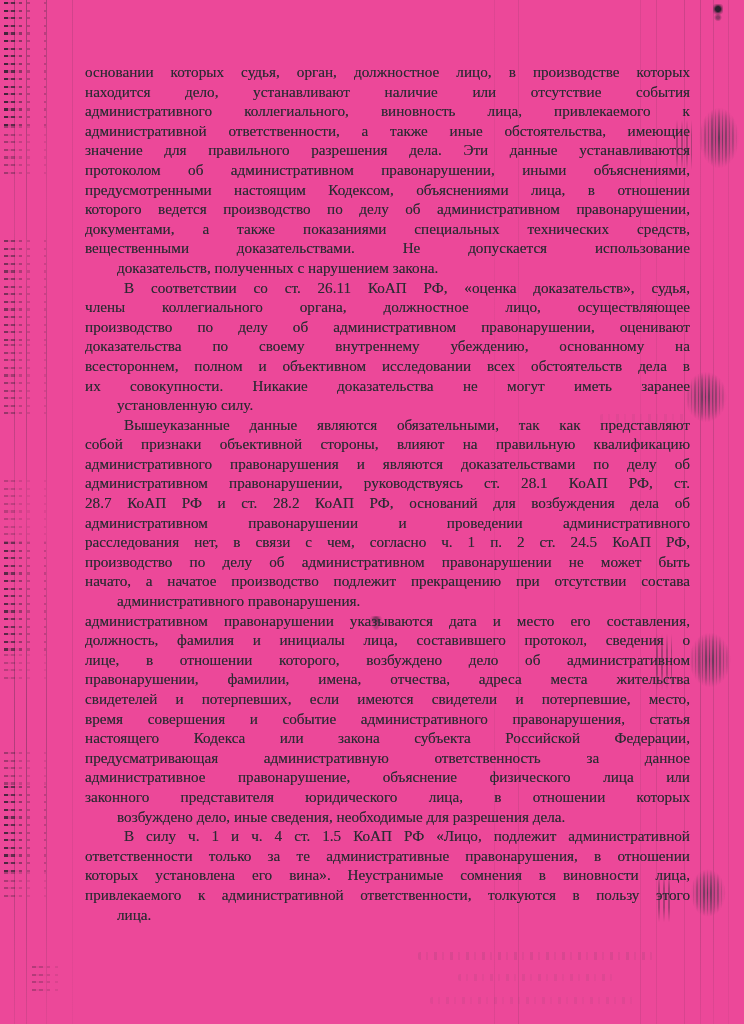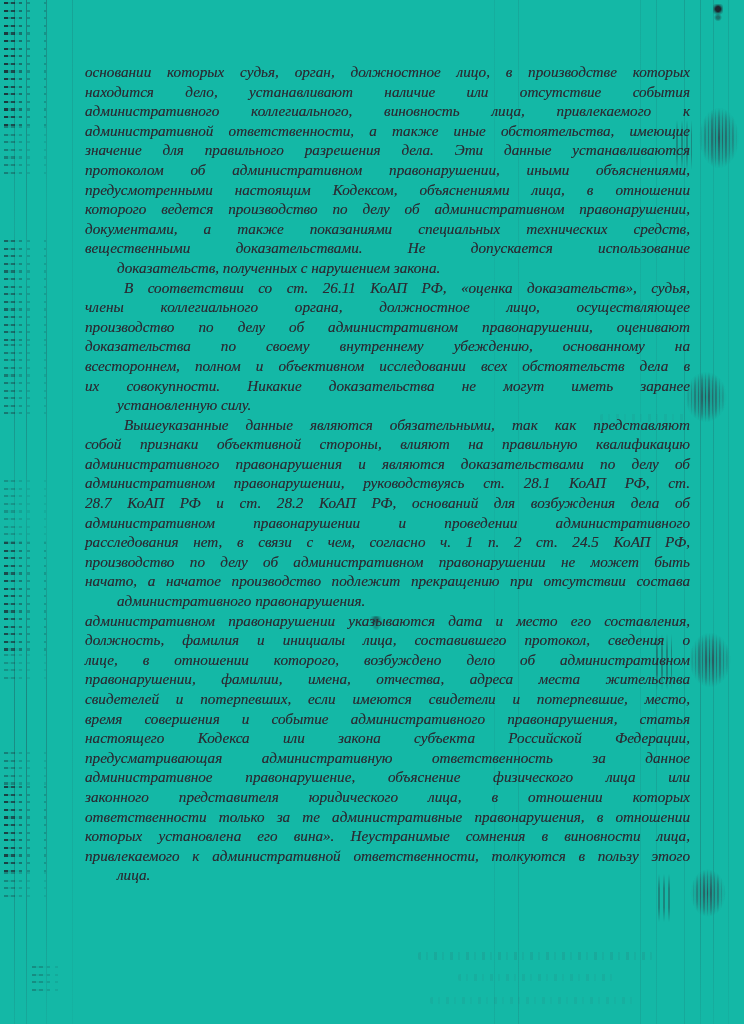--- a/index.html
+++ b/index.html
@@ -97,21 +97,21 @@
   }
   .speck {
     position: absolute;
     background: radial-gradient(circle at 50% 28%, rgba(30,30,40,.95) 0 2.5px, rgba(30,30,40,.30) 4.5px, transparent 6.5px),
                 radial-gradient(circle at 50% 75%, rgba(30,30,40,.45) 0 1.5px, transparent 4px);
   }
 </style>
 </head>
 <body>
 
-<div class="page" style="background: #14b8a6; font-style: italic;">
+<div class="page" style="background: #ec4899;">
 
   <div class="vlines"></div>
 
   <div class="noise-band" style="top:2px;height:124px;opacity:.90"></div>
   <div class="noise-band" style="top:126px;height:52px;opacity:.40"></div>
   <div class="noise-band" style="top:240px;height:104px;opacity:.60"></div>
   <div class="noise-band" style="top:344px;height:70px;opacity:.45"></div>
   <div class="noise-band" style="top:480px;height:62px;opacity:.28"></div>
   <div class="noise-band" style="top:542px;height:112px;opacity:.78"></div>
   <div class="noise-band" style="top:654px;height:26px;opacity:.28"></div>
@@ -169,19 +169,21 @@
       <div class="line">административном правонарушении указываются дата и место его составления,</div>
       <div class="line">должность, фамилия и инициалы лица, составившего протокол, сведения о</div>
       <div class="line">лице, в отношении которого, возбуждено дело об административном</div>
       <div class="line">правонарушении, фамилии, имена, отчества, адреса места жительства</div>
       <div class="line">свидетелей и потерпевших, если имеются свидетели и потерпевшие, место,</div>
       <div class="line">время совершения и событие административного правонарушения, статья</div>
       <div class="line">настоящего Кодекса или закона субъекта Российской Федерации,</div>
       <div class="line">предусматривающая административную ответственность за данное</div>
       <div class="line">административное правонарушение, объяснение физического лица или</div>
       <div class="line">законного представителя юридического лица, в отношении которых</div>
+      <div class="line last">возбуждено дело, иные сведения, необходимые для разрешения дела.</div>
+      <div class="line indent">В силу ч. 1 и ч. 4 ст. 1.5 КоАП РФ «Лицо, подлежит административной</div>
       <div class="line">ответственности только за те административные правонарушения, в отношении</div>
       <div class="line">которых установлена его вина». Неустранимые сомнения в виновности лица,</div>
       <div class="line">привлекаемого к административной ответственности, толкуются в пользу этого</div>
       <div class="line last">лица.</div>
     </div>
 
 </div>
 
 </body></html>

